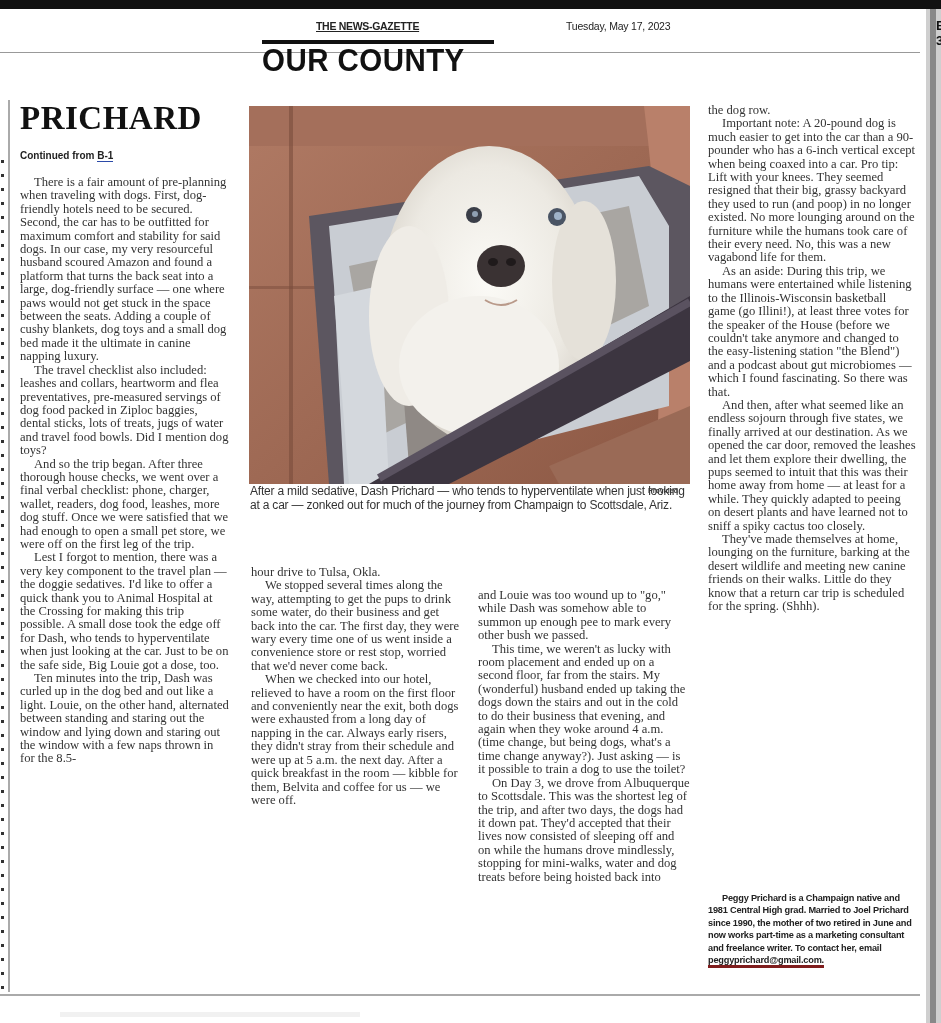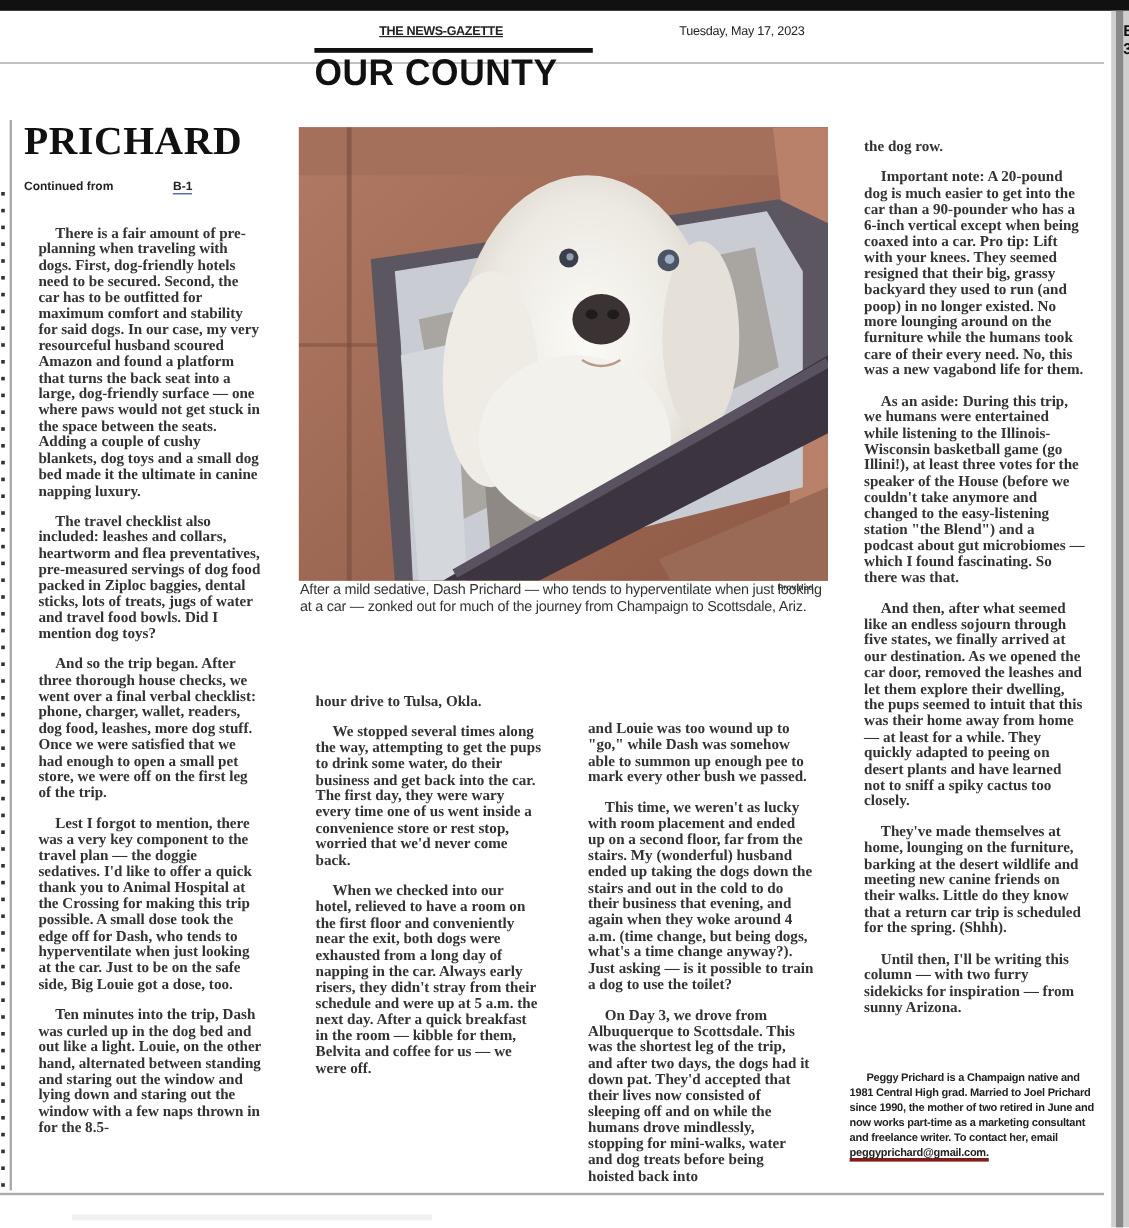--- a/index.html
+++ b/index.html
@@ -11,29 +11,29 @@
   .mh-paper{position:absolute;left:316px;top:4px;font-size:10.5px;font-weight:bold;letter-spacing:-0.3px;color:#222;text-decoration:underline;}
   .mh-date{position:absolute;left:566px;top:4px;font-size:10.5px;color:#222;letter-spacing:-0.2px;}
   .mh-page{position:absolute;left:936px;top:2px;font-size:13px;font-weight:bold;color:#111;}
   .mh-rule{position:absolute;left:0;top:36px;width:920px;height:1px;background:#999;}
   .section-bar{position:absolute;left:262px;top:40px;width:232px;height:4px;background:#111;}
   .section-title{position:absolute;left:262px;top:44px;font-family:"Liberation Sans",sans-serif;font-weight:bold;font-size:31px;letter-spacing:0.5px;color:#111;line-height:34px;transform:scaleX(0.95);transform-origin:left;}
   .leftedge{position:absolute;left:0;top:160px;width:6px;height:830px;}
   .leftedge span{display:block;width:3px;height:3px;background:#333;margin:0 0 11px 1px;}
   .col1-rule{position:absolute;left:8px;top:100px;width:2px;height:892px;background:#aaa;}
   .col{position:absolute;font-size:12.6px;line-height:13.4px;color:#333;text-align:left;}
-  .col p{margin:12px;text-indent:14px;font-weight:bold;}
+  .col p{margin:0;text-indent:14px;}
   .col p.noindent{text-indent:0;}
   .col1{left:20px;top:176px;width:210px;}
   .col2{left:251px;top:566px;width:212px;}
   .col3{left:478px;top:589px;width:212px;}
   .col4{left:708px;top:104px;width:208px;}
   .headline{position:absolute;left:20px;top:100px;font-family:"Liberation Serif",serif;font-weight:bold;font-size:33px;line-height:36px;color:#111;letter-spacing:0.5px;}
   .continued{position:absolute;left:20px;top:150px;font-family:"Liberation Sans",sans-serif;font-weight:bold;font-size:10px;color:#222;}
-  .continued a{color:#222;text-decoration:none;border-bottom:1.5px solid #2b4aa8;margin-left:47px;}
+  .continued a{color:#222;text-decoration:none;border-bottom:1.5px solid #2b4aa8;}
   .photo{position:absolute;left:249px;top:106px;width:441px;height:378px;overflow:hidden;background:#a86f58;}
   .photo-credit{position:absolute;left:648px;top:487px;font-family:"Liberation Sans",sans-serif;font-size:7px;font-weight:bold;color:#444;}
   .caption{position:absolute;left:250px;top:484px;width:440px;font-family:"Liberation Sans",sans-serif;font-size:12px;line-height:14px;color:#333;letter-spacing:-0.2px;}
   .bio{position:absolute;left:708px;top:892px;width:212px;font-family:"Liberation Sans",sans-serif;font-size:9.2px;line-height:12.4px;font-weight:bold;color:#222;letter-spacing:-0.2px;}
   .bio p{margin:0;text-indent:14px;}
   .bio .email{color:#222;text-decoration:none;border-bottom:3px solid #7f1d1d;}
   .bottom-rule{position:absolute;left:0;top:994px;width:920px;height:2px;background:#aaa;}
   .faint-footer{position:absolute;left:60px;top:1012px;width:300px;height:5px;background:#f1f1f1;}
 </style>
 </head>
@@ -184,21 +184,20 @@
   <p>This time, we weren't as lucky with room placement and ended up on a second floor, far from the stairs. My (wonderful) husband ended up taking the dogs down the stairs and out in the cold to do their business that evening, and again when they woke around 4 a.m. (time change, but being dogs, what's a time change anyway?). Just asking — is it possible to train a dog to use the toilet?</p>
   <p>On Day 3, we drove from Albuquerque to Scottsdale. This was the shortest leg of the trip, and after two days, the dogs had it down pat. They'd accepted that their lives now consisted of sleeping off and on while the humans drove mindlessly, stopping for mini-walks, water and dog treats before being hoisted back into</p>
 </div>
 
 <div class="col col4">
   <p class="noindent">the dog row.</p>
   <p>Important note: A 20-pound dog is much easier to get into the car than a 90-pounder who has a 6-inch vertical except when being coaxed into a car. Pro tip: Lift with your knees. They seemed resigned that their big, grassy backyard they used to run (and poop) in no longer existed. No more lounging around on the furniture while the humans took care of their every need. No, this was a new vagabond life for them.</p>
   <p>As an aside: During this trip, we humans were entertained while listening to the Illinois-Wisconsin basketball game (go Illini!), at least three votes for the speaker of the House (before we couldn't take anymore and changed to the easy-listening station "the Blend") and a podcast about gut microbiomes — which I found fascinating. So there was that.</p>
   <p>And then, after what seemed like an endless sojourn through five states, we finally arrived at our destination. As we opened the car door, removed the leashes and let them explore their dwelling, the pups seemed to intuit that this was their home away from home — at least for a while. They quickly adapted to peeing on desert plants and have learned not to sniff a spiky cactus too closely.</p>
   <p>They've made themselves at home, lounging on the furniture, barking at the desert wildlife and meeting new canine friends on their walks. Little do they know that a return car trip is scheduled for the spring. (Shhh).</p>
-  <p>Until then, I'll be writing this column — with two furry sidekicks for inspiration — from sunny Arizona.</p>
 </div>
 
 <div class="bio">
   <p><span>Peggy Prichard is a Champaign native and 1981 Central High grad. Married to Joel Prichard since 1990, the mother of two retired in June and now works part-time as a marketing consultant and freelance writer. To contact her, email </span><a class="email">peggyprichard@gmail.com.</a></p>
 </div>
 
 <div class="bottom-rule"></div>
 <div class="faint-footer"></div>
 
 </body></html>

